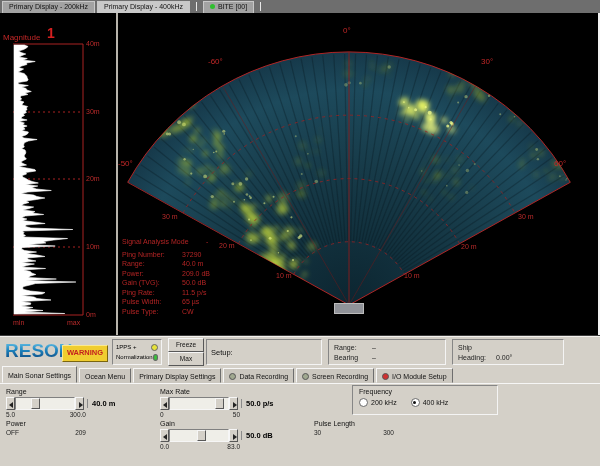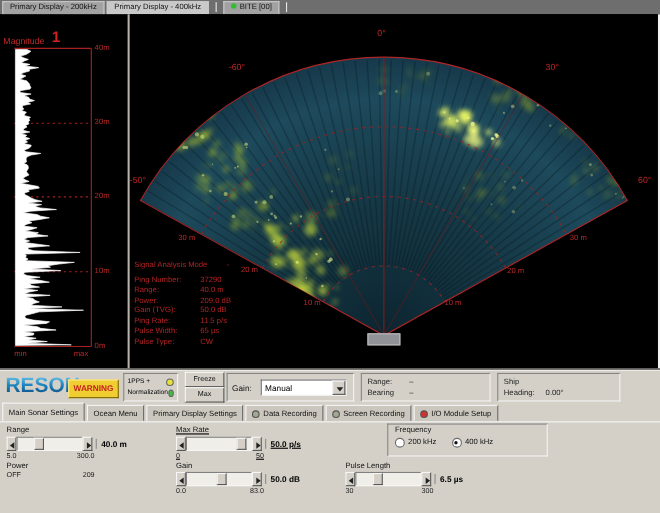--- a/index.html
+++ b/index.html
@@ -586,23 +586,23 @@
             <path d="M120.4,230.7 A126.5,126.5 0 0 1 341.6,230.7" fill="none" stroke="#9c2020" stroke-width="1" stroke-dasharray="3,4" opacity="0.8"></path>
             <path d="M65.0,200.0 A189.75,189.75 0 0 1 397.0,200.0" fill="none" stroke="#9c2020" stroke-width="1" stroke-dasharray="3,4" opacity="0.8"></path>
             <line x1="231" y1="292" x2="231" y2="39" stroke="#8a1c1c" stroke-width="1" opacity="0.9"></line>
             <line x1="231" y1="292" x2="104.50000000000001" y2="72.895572842537" stroke="#701818" stroke-width="1" opacity="0.5"></line>
             <line x1="231" y1="292" x2="357.5" y2="72.895572842537" stroke="#701818" stroke-width="1" opacity="0.5"></line>
           </g>
       </svg>
       <div class="transducer"></div>
       <div class="redtxt" style="left:225px;top:13px;">0°</div>
       <div class="redtxt" style="left:90px;top:44px;">-60°</div>
-      <div class="redtxt" style="left:378px;top:44px;">30°</div>
+      <div class="redtxt" style="left:363px;top:44px;">30°</div>
       <div class="redtxt" style="left:0px;top:146px;">-50°</div>
-      <div class="redtxt" style="left:462px;top:146px;">60°</div>
+      <div class="redtxt" style="left:436px;top:146px;">60°</div>
       <div class="redsm" style="left:44px;top:200px;">30 m</div>
       <div class="redsm" style="left:101px;top:229px;">20 m</div>
       <div class="redsm" style="left:158px;top:259px;">10 m</div>
       <div class="redsm" style="left:400px;top:200px;">30 m</div>
       <div class="redsm" style="left:343px;top:230px;">20 m</div>
       <div class="redsm" style="left:286px;top:259px;">10 m</div>
       
       <div class="overlay">
         <div class="orow">
             <span class="olab" style="width:84px;">Signal Analysis Mode</span>
@@ -650,22 +650,21 @@
           <span class="led yellow"></span>
         </div>
       <div class="ppsrow">
           <span>Normalization</span>
           <span class="led green"></span>
         </div>
     </div>
     <div class="minibtn" style="left:168px;top:2px;">Freeze</div>
     <div class="minibtn" style="left:168px;top:16px;">Max</div>
     <div class="gbox modegroup">
-      <span class="modelabel">Gain:</span>
-      <div class="modesel"><span>Manual</span><span class="dd"></span></div>
+      <span class="modelabel">Setup:</span>
     </div>
     <div class="gbox rangebox">
       <div class="rrow">
           <span class="rl">Range:</span>
           <span>–</span>
         </div>
       <div class="rrow">
           <span class="rl">Bearing</span>
           <span>–</span>
         </div>
@@ -716,21 +715,21 @@
             </div>
           <div class="sarrow right"></div>
           <div class="sval">40.0 m</div>
         </div>
         <div class="sscale">
             <span>5.0</span>
             <span>300.0</span>
           </div>
       </div>
 
-      <div class="sgroup" style="left:160px;top:4px;text-decoration:underline;">
+      <div class="sgroup" style="left:160px;top:4px;">
         <div class="slabel">Max Rate</div>
         <div class="srow">
           <div class="sarrow left"></div>
           <div class="strack">
               <div class="sthumb" style="left: calc(92% - 8.3px);"></div>
             </div>
           <div class="sarrow right"></div>
           <div class="sval">50.0 p/s</div>
         </div>
         <div class="sscale">
@@ -758,28 +757,20 @@
           <div class="sval">50.0 dB</div>
         </div>
         <div class="sscale">
             <span>0.0</span>
             <span>83.0</span>
           </div>
       </div>
 
       <div class="sgroup" style="left:314px;top:36px;">
         <div class="slabel">Pulse Length</div>
-        <div class="srow">
-          <div class="sarrow left"></div>
-          <div class="strack">
-              <div class="sthumb" style="left: calc(30% - 2.7px);"></div>
-            </div>
-          <div class="sarrow right"></div>
-          <div class="sval">6.5 µs</div>
-        </div>
         <div class="sscale">
             <span>30</span>
             <span>300</span>
           </div>
       </div>
 
       <div class="freqbox">
         <div>Frequency</div>
         <div class="radios">
           <div class="radio">

